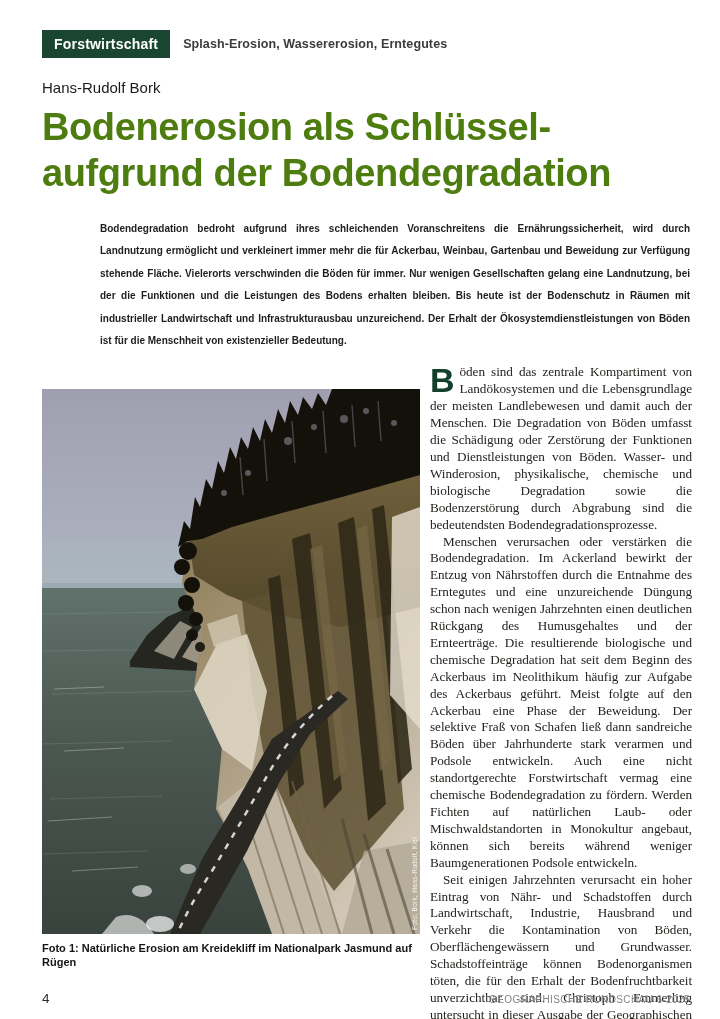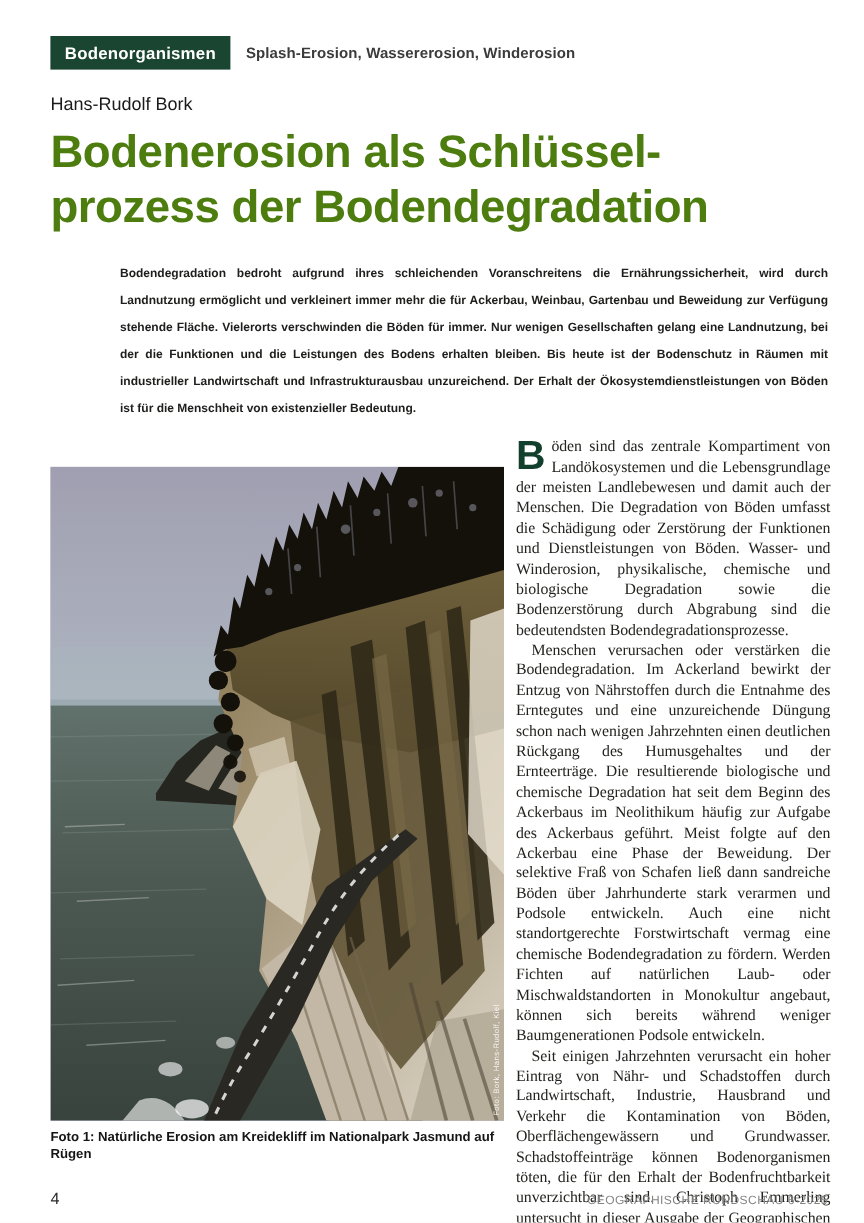--- a/index.html
+++ b/index.html
@@ -135,29 +135,29 @@
     color: #848484;
     letter-spacing: .4px;
   }
 </style>
 </head>
 <body>
 
 <div class="page">
 
   <div class="kicker-row">
-    <span class="badge">Bodenorganismen</span>
-    <span class="keywords">Splash-Erosion, Wassererosion, Winderosion</span>
+    <span class="badge">Forstwirtschaft</span>
+    <span class="keywords">Splash-Erosion, Wassererosion, Erntegutes</span>
   </div>
 
   <div class="author">Hans-Rudolf Bork</div>
 
   <h1 class="title">
     <span>Bodenerosion als Schlüssel-</span>
-    <span>prozess der Bodendegradation</span>
+    <span>aufgrund der Bodendegradation</span>
   </h1>
 
   <p class="lead">Bodendegradation bedroht aufgrund ihres schleichenden Voranschreitens die Ernährungssicherheit, wird durch Landnutzung ermöglicht und verkleinert immer mehr die für Ackerbau, Weinbau, Gartenbau und Beweidung zur Verfügung stehende Fläche. Vielerorts verschwinden die Böden für immer. Nur wenigen Gesellschaften gelang eine Landnutzung, bei der die Funktionen und die Leistungen des Bodens erhalten bleiben. Bis heute ist der Bodenschutz in Räumen mit industrieller Landwirtschaft und Infrastrukturausbau unzureichend. Der Erhalt der Ökosystemdienstleistungen von Böden ist für die Menschheit von existenzieller Bedeutung.</p>
 
   <div class="content">
 
     <figure class="photo-figure">
       <div class="photo-box">
         <svg width="378" height="545" viewBox="0 0 378 545" aria-hidden="true">
           <defs>

